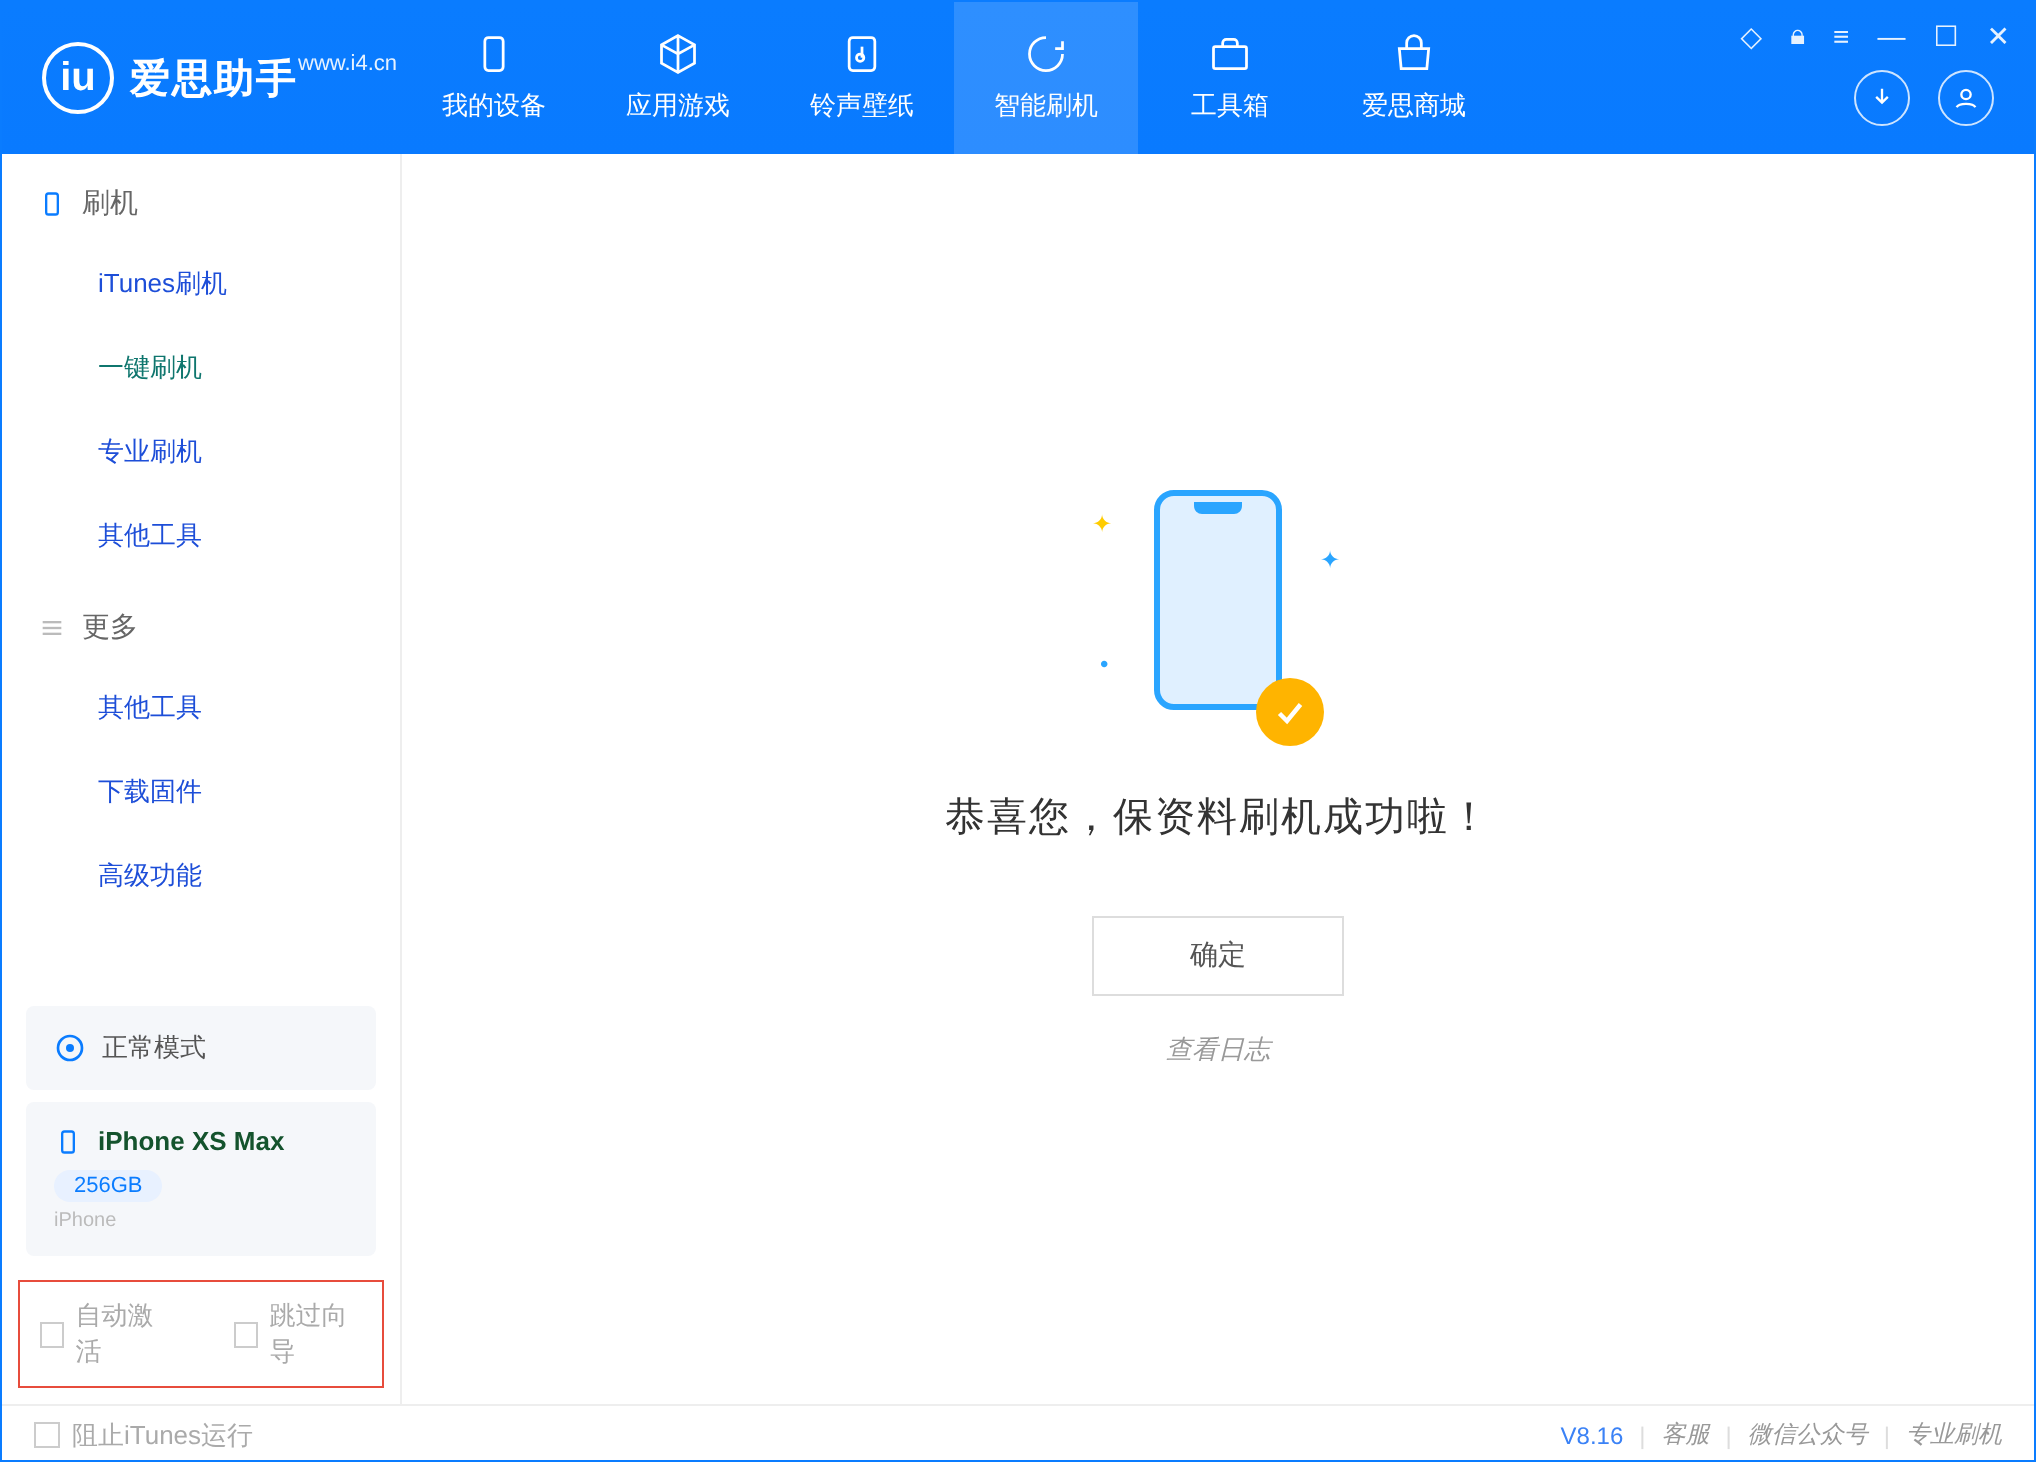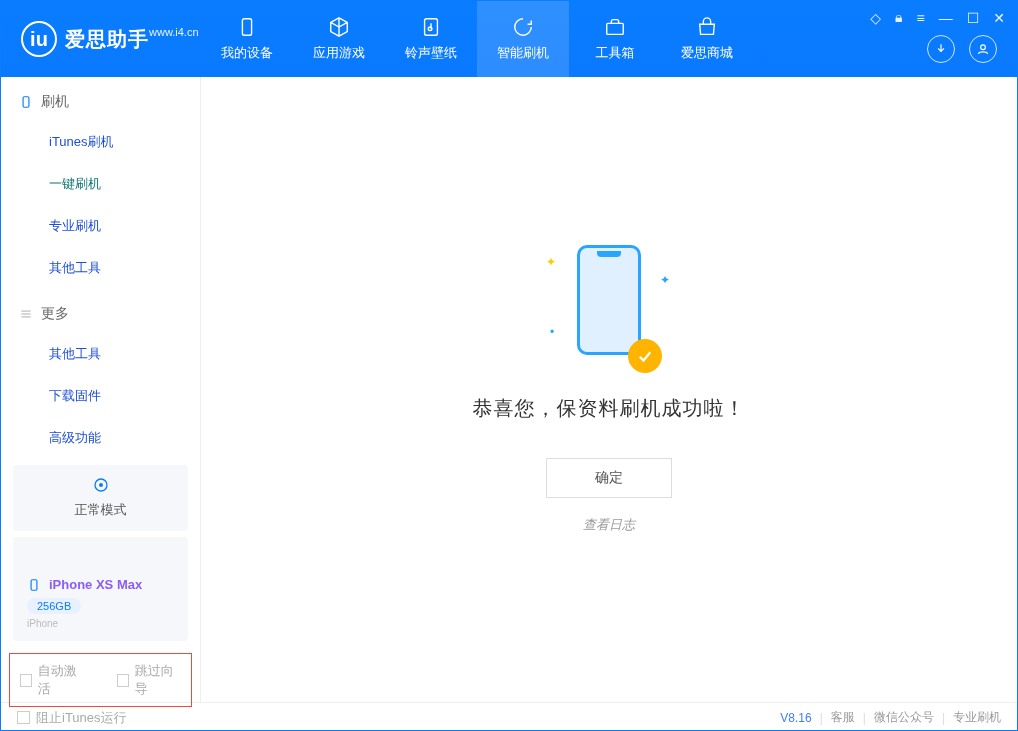--- a/index.html
+++ b/index.html
@@ -29,25 +29,25 @@
 .body-area { display: flex; height: 625px; }
 
 
 .sidebar { width: 200px; border-right: 1px solid #eee; display: flex; flex-direction: column; font-size: 13px; color: #666; }
 .side-group-header { display: flex; align-items: center; padding: 16px 18px 10px 18px; color: #666; font-size: 14px; gap: 8px; }
 .side-group-header svg { width: 14px; height: 14px; }
 .side-item { padding: 12px 18px 12px 48px; cursor: pointer; color: #1d4ed8; font-size: 13px; }
 .side-item.active { color: #0f766e; }
 .side-spacer { flex: 1; }
 
-.mode-box { background: #f5f7fa; margin: 6px 12px; padding: 12px 14px; border-radius: 4px; display: flex; align-items: center; gap: 8px; font-size: 13px; color: #555; flex-direction: column; }
+.mode-box { background: #f5f7fa; margin: 6px 12px; padding: 12px 14px; border-radius: 4px; display: flex; align-items: center; gap: 8px; font-size: 13px; color: #555; }
 .mode-box svg { width: 16px; height: 16px; }
 
 .device-box { background: #f5f7fa; margin: 0 12px 8px 12px; padding: 12px 14px; border-radius: 4px; font-size: 13px; }
-.device-name-row { display: flex; align-items: flex-end; gap: 8px; color: #8b5cf6; font-weight: 600; margin-bottom: 6px; margin-top: 28px; }
+.device-name-row { display: flex; align-items: flex-end; gap: 8px; color: #14532d; font-weight: 600; margin-bottom: 6px; }
 .device-name-row svg { width: 14px; height: 14px; }
 .device-storage { display: inline-block; background: #e8f1ff; color: #0a7cff; border-radius: 10px; padding: 2px 10px; font-size: 11px; margin-bottom: 4px; }
 .device-type { color: #bbb; font-size: 10px; }
 
 .checkbox-row { border: 1.5px solid #e74c3c; margin: 4px 8px 8px 8px; padding: 8px 10px; display: flex; gap: 33px; align-items: center; }
 .chk { display: flex; align-items: center; gap: 6px; color: #aaa; font-size: 13px; cursor: pointer; }
 .chk-box { width: 13px; height: 13px; border: 1px solid #ccc; background: #fff; }
 
 
 .main { flex: 1; position: relative; display: flex; flex-direction: column; align-items: center; justify-content: center; }
@@ -63,21 +63,21 @@
 
 .success-msg { font-size: 20px; color: #333; margin-bottom: 36px; letter-spacing: 1px; }
 .btn-ok { border: 1px solid #ddd; background: #fff; padding: 10px 48px; font-size: 14px; color: #555; cursor: pointer; margin-bottom: 18px; }
 .view-log { color: #999; font-size: 13px; cursor: pointer; text-decoration: none; font-style: italic; }
 
 
 .footer { height: 30px; border-top: 1px solid #eee; display: flex; align-items: center; padding: 0 16px; font-size: 12px; color: #999; }
 .footer-left { display: flex; align-items: center; gap: 6px; }
 .footer-right { margin-left: auto; display: flex; align-items: center; gap: 8px; }
 .footer-right .sep { color: #ddd; }
-.footer-link { cursor: pointer; }
+.footer-link { cursor: pointer; font-style: italic; }
 .version { color: #3b82f6; }
 </style>
 </head>
 <body>
 
 <div class="header">
   <div class="logo-section">
     <div class="logo-icon">iu</div>
     <div class="logo-text">
       <div class="logo-title">爱思助手</div>

